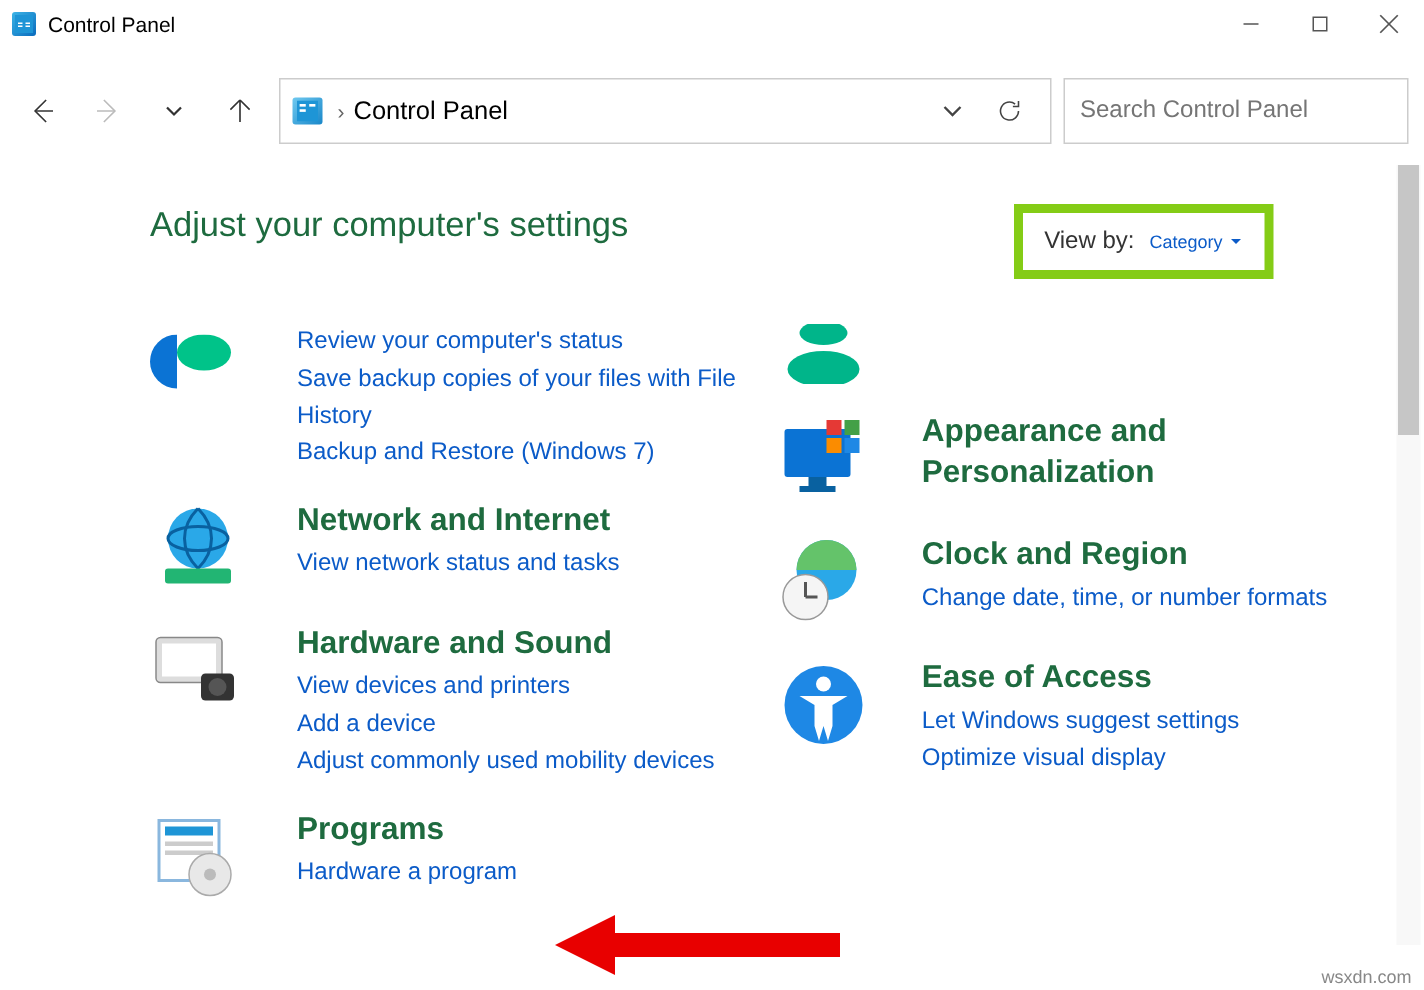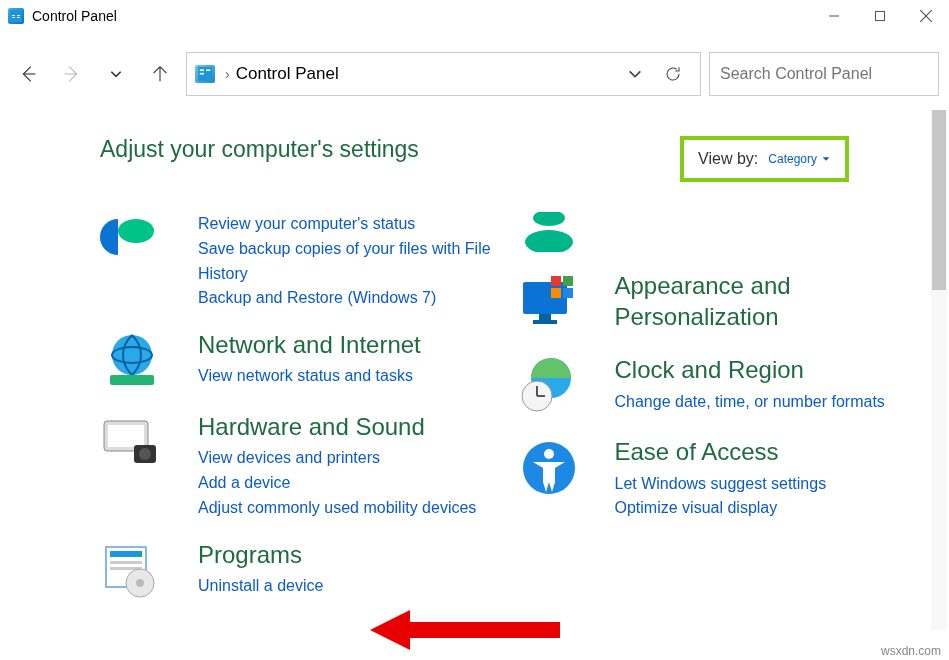--- a/index.html
+++ b/index.html
@@ -21,30 +21,30 @@
   .addr-bar .crumb { font-size: 17px; color: #000; }
   .addr-bar .spacer { flex: 1; }
   .addr-btn { width: 38px; display:flex; align-items:center; justify-content:center; color:#444; }
   .search-box { width: 230px; border: 1px solid #ccc; height: 44px; display:flex; align-items:center; padding: 0 10px; gap: 36px; }
   .search-input { border:none; outline:none; font-size: 16px; color:#555; flex:1; }
   .search-icon { color: #333; }
 
   .content { padding: 30px 0 0 100px; position: relative; }
   .heading-row { display: flex; align-items: flex-start; margin-bottom: 30px; padding-right: 100px; }
   .heading { font-size: 23px; color: #1e6b3f; font-weight: 400; }
-  .viewby-box { margin-left: auto; border: 4px solid #84cc16; padding: 10px 14px; display:flex; align-items:center; gap: 10px; }
+  .viewby-box { margin-left: auto; border: 6px solid #84cc16; padding: 10px 14px; display:flex; align-items:center; gap: 10px; }
   .viewby-label { font-size: 16px; color: #333; }
   .viewby-value { font-size: 12px; color: #0b5bc8; display:flex; align-items:center; gap:4px; }
 
   .columns { display: flex; gap: 24px; padding-right: 40px; }
   .col { flex: 1; }
   .item { display: flex; gap: 18px; margin-bottom: 18px; }
   .item-icon { width: 64px; height: 64px; flex-shrink: 0; display:flex; align-items:center; justify-content:center; }
   .item-body { flex: 1; margin-left: 16px; }
-  .item-title { font-size: 24px; color: #1e6b3f; font-weight: 400; line-height: 1.3; margin-bottom: 4px; }
+  .item-title { font-size: 21px; color: #1e6b3f; font-weight: 700; line-height: 1.3; margin-bottom: 4px; }
   .item-link { display: block; font-size: 16px; color: #0b5bc8; line-height: 1.55; cursor: pointer; }
   .item-link .shield { display:inline-block; width:14px; height:14px; vertical-align:middle; margin-right:4px; }
   
   .scrollbar { position: absolute; right: 2px; top: 110px; width: 16px; height: 520px; background: #f8f8f8; }
   .scrollbar-thumb { position: absolute; right: 1px; top: 0; width: 14px; height: 180px; background: #c6c6c6; }
 
   .red-arrow { position: absolute; left: 370px; top: 600px; pointer-events: none; }
   .watermark { position:absolute; right:8px; bottom:2px; font-size:12px; color:#888;margin-left:12px; }
 </style>
 </head>
@@ -203,21 +203,21 @@
               <rect x="6" y="4" width="40" height="40" fill="#fff" stroke="#8ab7de" stroke-width="2"></rect>
               <rect x="10" y="8" width="32" height="6" fill="#1e95d6"></rect>
               <rect x="10" y="18" width="32" height="3" fill="#ccc"></rect>
               <rect x="10" y="24" width="32" height="3" fill="#ccc"></rect>
               <circle cx="40" cy="40" r="14" fill="#e8e8e8" stroke="#aaa"></circle>
               <circle cx="40" cy="40" r="4" fill="#bbb"></circle>
             </svg>
         </div>
         <div class="item-body">
           <div class="item-title">Programs</div>
-          <a class="item-link">Uninstall a device</a>
+          <a class="item-link">Hardware a program</a>
         </div>
       </div>
 
     </div>
 
     <div class="col">
 
       <div class="item">
         <div class="item-icon" style="height:40px">
           <svg width="60" height="40" viewBox="0 0 60 40">

